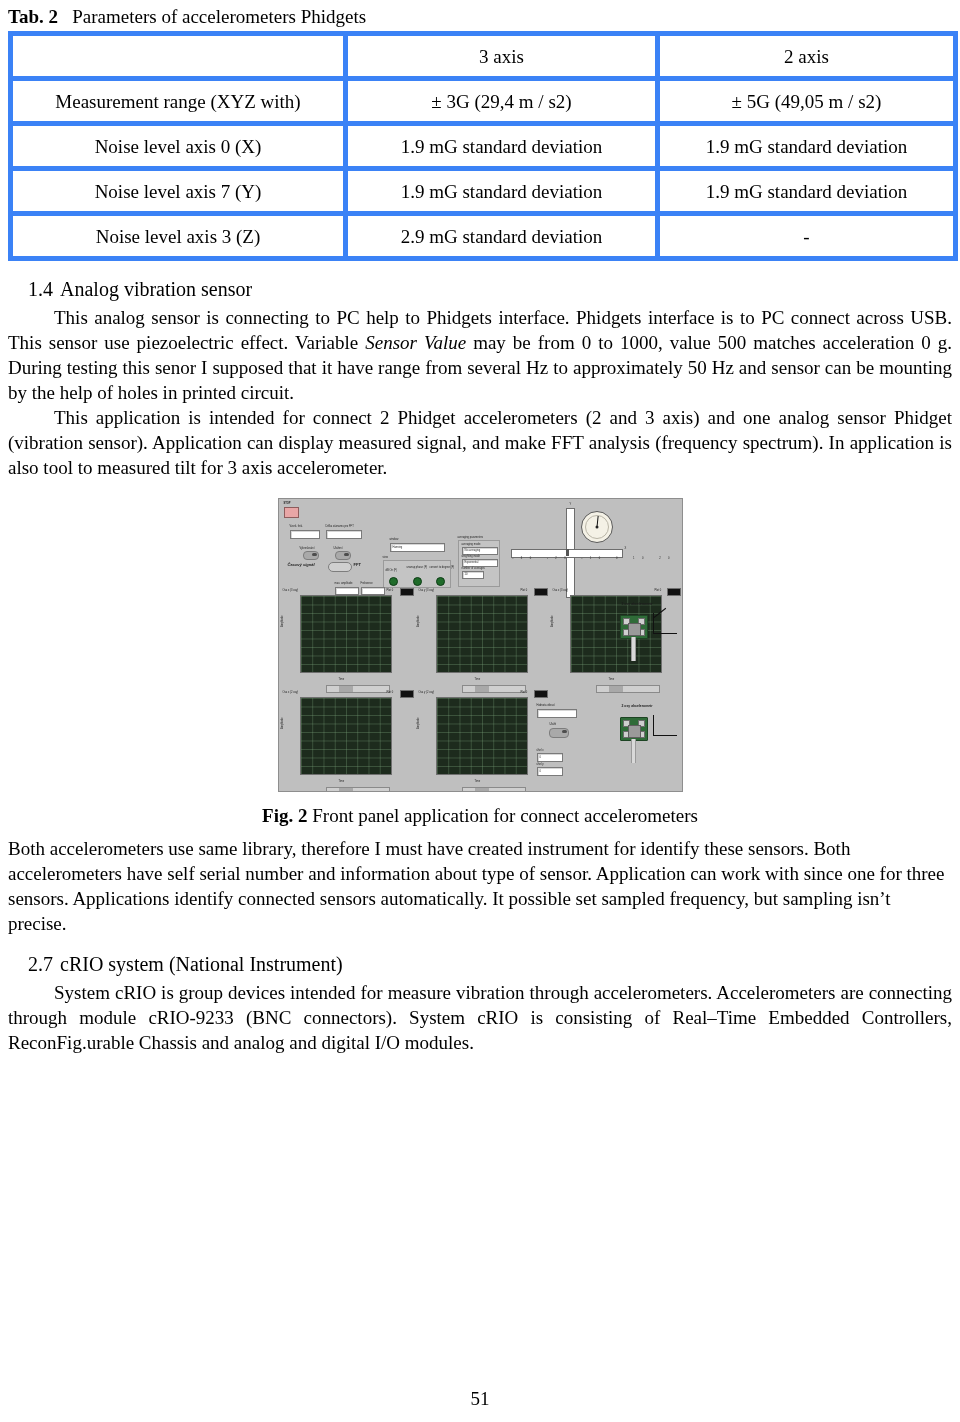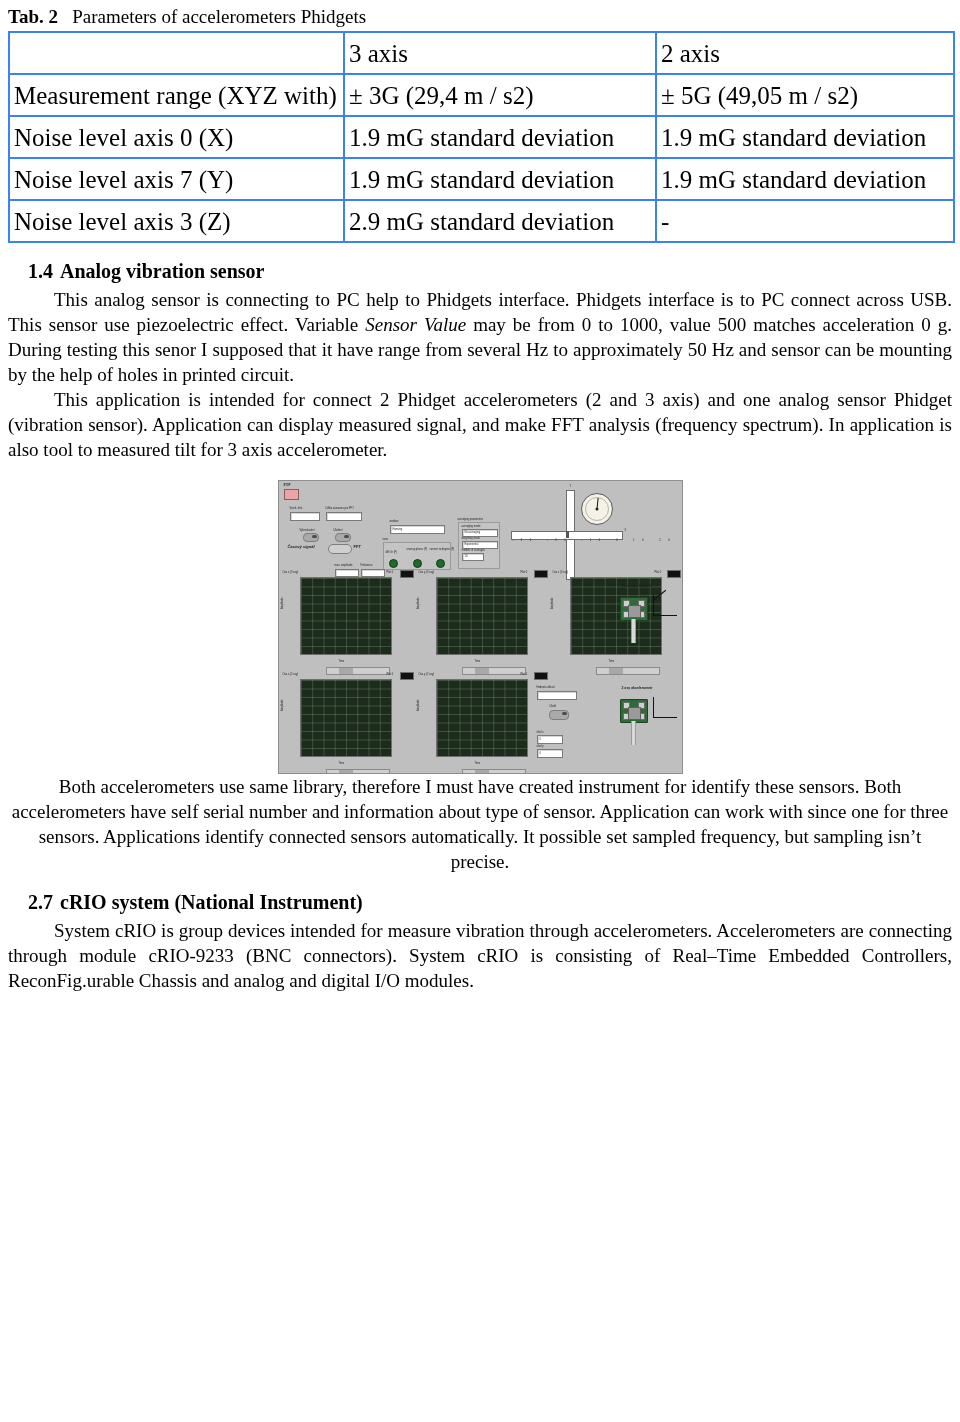--- a/index.html
+++ b/index.html
@@ -35,53 +35,53 @@
   }
 
   
   table.params {
     border-collapse: collapse;
     width: 945px;
     table-layout: fixed;
     margin: 0;
   }
   table.params td {
-    border: 2px solid #3b82f6;
-    text-align: left;
+    border: 5px solid #3b82f6;
+    text-align: center;
     vertical-align: middle;
-    font-size: 25px;
+    font-size: 19px;
     line-height: 21px;
     height: 36px;
     padding: 2px 4px;
   }
   table.params col.c1 { width: 335px; }
   table.params col.c2 { width: 312px; }
   table.params col.c3 { width: 298px; }
   td.blank-head { border-left: 1px solid #000; }
 
   
   h2.sec {
     font-size: 20px;
     line-height: 24px;
-    font-weight: bold;
+    font-weight: normal;
     margin: 16px 0 4px 0;
     padding-left: 20px;
   }
   h2.sec .num { margin-right: 7px; }
 
   
   p.body {
     font-size: 19px;
     line-height: 25px;
     margin: 0 0 0 0;
     text-align: justify;
     text-indent: 46px;
   }
   p.body.noindent { text-indent: 0; }
-  p.body.just-none { text-align: center; }
+  p.body.just-none { text-align: left; }
   .ital { font-style: italic; }
 
   
   .figure-wrap {
     margin-top: 18px;
     display: flex;
     justify-content: center;
   }
   .lv-panel {
     position: relative;
@@ -486,22 +486,27 @@
       </div>
       <div class="chip-cable" style="left:352px; top:240px; height:24px;"></div>
       <div class="axes-mini" style="left:374px; top:214px; width:26px; height:26px;">
         <div class="ln" style="left:0; top:22px; width:24px; height:1px;"></div>
         <div class="ln" style="left:0; top:2px; width:1px; height:21px;"></div>
       </div>
 
     </div>
   </div>
 
+  <div class="fig-caption">
+    <span class="lead">Fig. 2</span>
+    <span>Front panel application for connect accelerometers</span>
+  </div>
 
   <p class="body noindent just-none">Both accelerometers use same library, therefore I must have created instrument for identify these sensors. Both accelerometers have self serial number and information about type of sensor. Application can work with since one for three sensors. Applications identify connected sensors automatically. It possible set sampled frequency, but sampling isn’t precise.</p>
 
   <h2 class="sec">
     <span class="num">2.7</span><span>cRIO system (National Instrument)</span>
   </h2>
   <p class="body">System cRIO is group devices intended for measure vibration through accelerometers. Accelerometers are connecting through module cRIO-9233 (BNC connectors). System cRIO is consisting of Real–Time Embedded Controllers, ReconFig.urable Chassis and analog and digital I/O modules.</p>
 
+  <div class="page-number">51</div>
 
 </div>
 
 </body></html>

